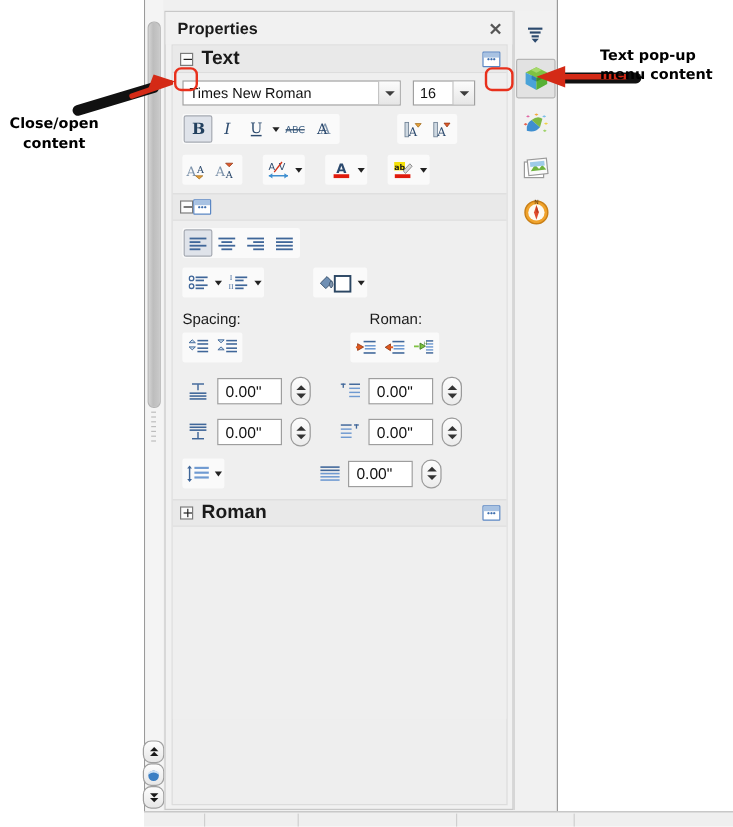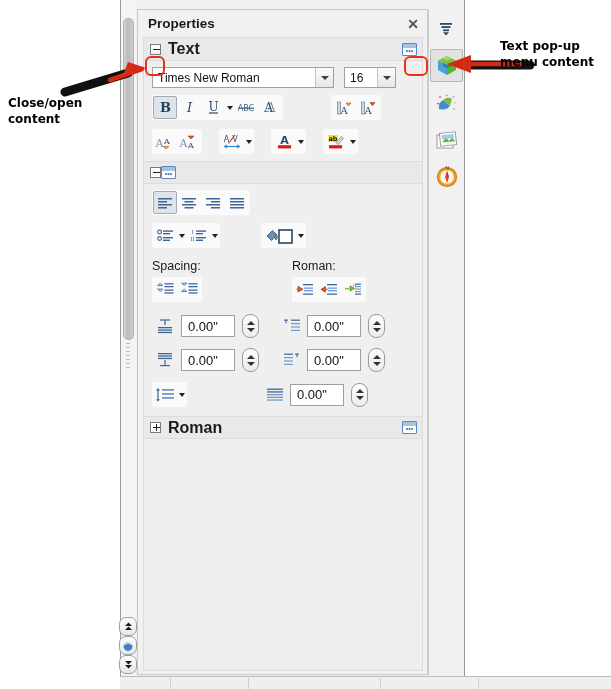--- a/index.html
+++ b/index.html
@@ -72,21 +72,21 @@
 
   
   .combo { height:21px; background:#fff; border:1px solid #a0a0a0; display:flex; align-items:center; }
   .combo .val { flex:1; padding:0 5px; font-size:12px; color:#111; white-space:nowrap; overflow:hidden; }
   .combo .arr { width:18px; height:19px; border-left:1px solid #c4c4c4;
      background:linear-gradient(#fcfcfc,#e6e6e6); display:flex; align-items:center; justify-content:center; }
   .combo .arr::after { content:""; border-left:4px solid transparent; border-right:4px solid transparent;
      border-top:4px solid #3d3d3d; }
 
   
-  .lblrow { display:flex; padding:4px 0 1px 8px; }
+  .lblrow { display:flex; padding:4px 0 1px 8px;gap:16px; }
   .lbl-s { font-size:12.5px; color:#1a1a1a; font-weight:normal; }
   .field { height:22px; background:#fff; border:1px solid #9e9e9e; display:flex; align-items:center;
      padding:0 6px; font-size:13px; color:#111; }
   .spin { width:17px; height:24px; border:1px solid #9a9a9a; border-radius:8px;
      background:linear-gradient(#fdfdfd,#ececec); display:flex; flex-direction:column;
      align-items:center; justify-content:center; }
   .spin i { display:block; width:0; height:0; border-left:4px solid transparent; border-right:4px solid transparent; }
   .spin i.u { border-bottom:4px solid #333; margin-bottom:3px; }
   .spin i.d { border-top:4px solid #333; }
 
@@ -584,21 +584,21 @@
 
     </div>
   </div>
 
   <div class="ring" style="left:145px; top:56px; width:20px; height:20px;"></div>
   <svg class="anno-arrow" style="position:absolute; left:10px; top:60px;" width="160" height="40">
     <path d="M55 32 L118 13" stroke="#111" stroke-width="9" stroke-linecap="round"></path>
     <path d="M112 18 L136 8 L118 2 Z" fill="#d42a16"></path>
     <path d="M100 20 L132 9" stroke="#d42a16" stroke-width="4.5" stroke-linecap="round"></path>
   </svg>
-  <div class="anno" style="left:8px; top:95px;">
+  <div class="anno" style="left:8px; top:95px;text-align:center;">
     <div>Close/open</div>
     <div>content</div>
   </div>
 
   <div class="ring" style="left:404px; top:56px; width:24px; height:20px;"></div>
   <svg class="anno-arrow" style="position:absolute; left:425px; top:48px;" width="130" height="32">
     <path d="M40 17 L105 17" stroke="#111" stroke-width="9" stroke-linecap="round"></path>
     <path d="M22 16 L46 7 L46 25 Z" fill="#d42a16"></path>
     <path d="M44 16 L96 16" stroke="#d42a16" stroke-width="4.5" stroke-linecap="round"></path>
   </svg>

